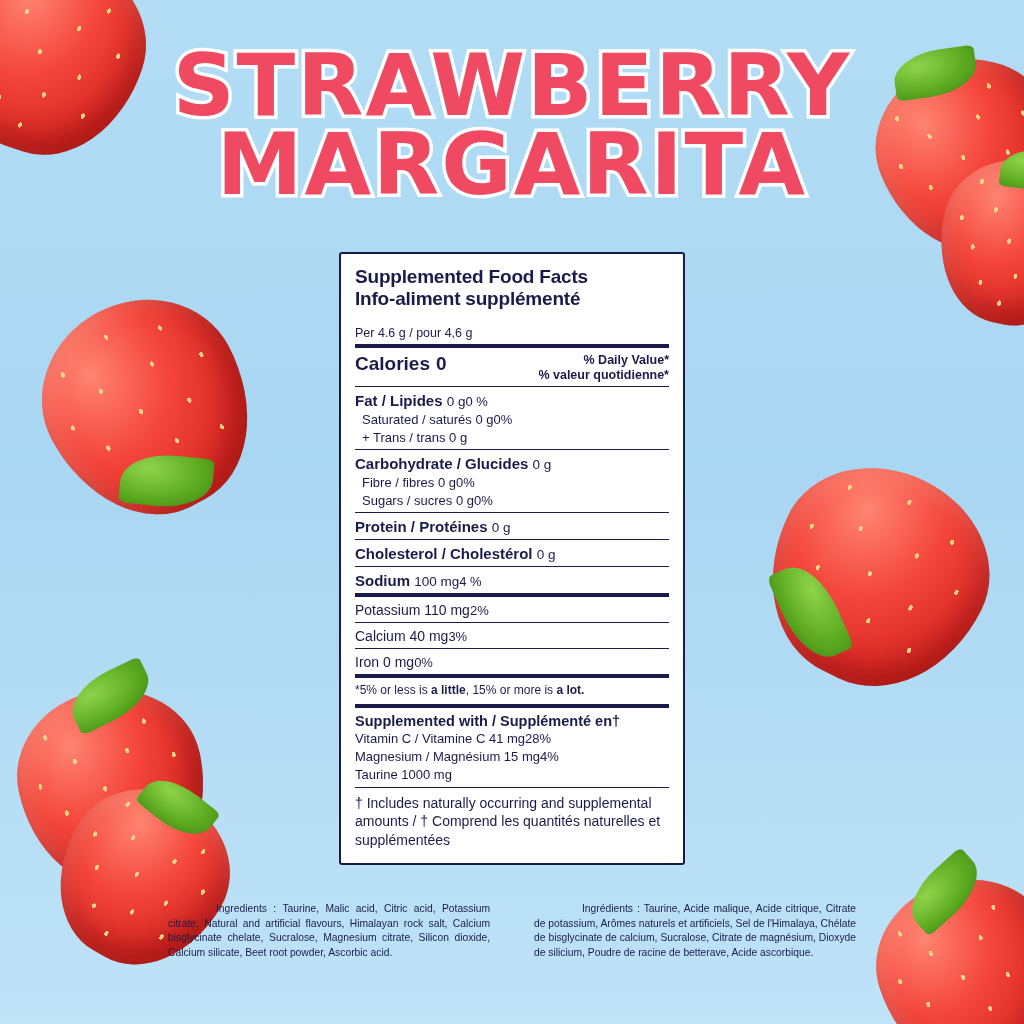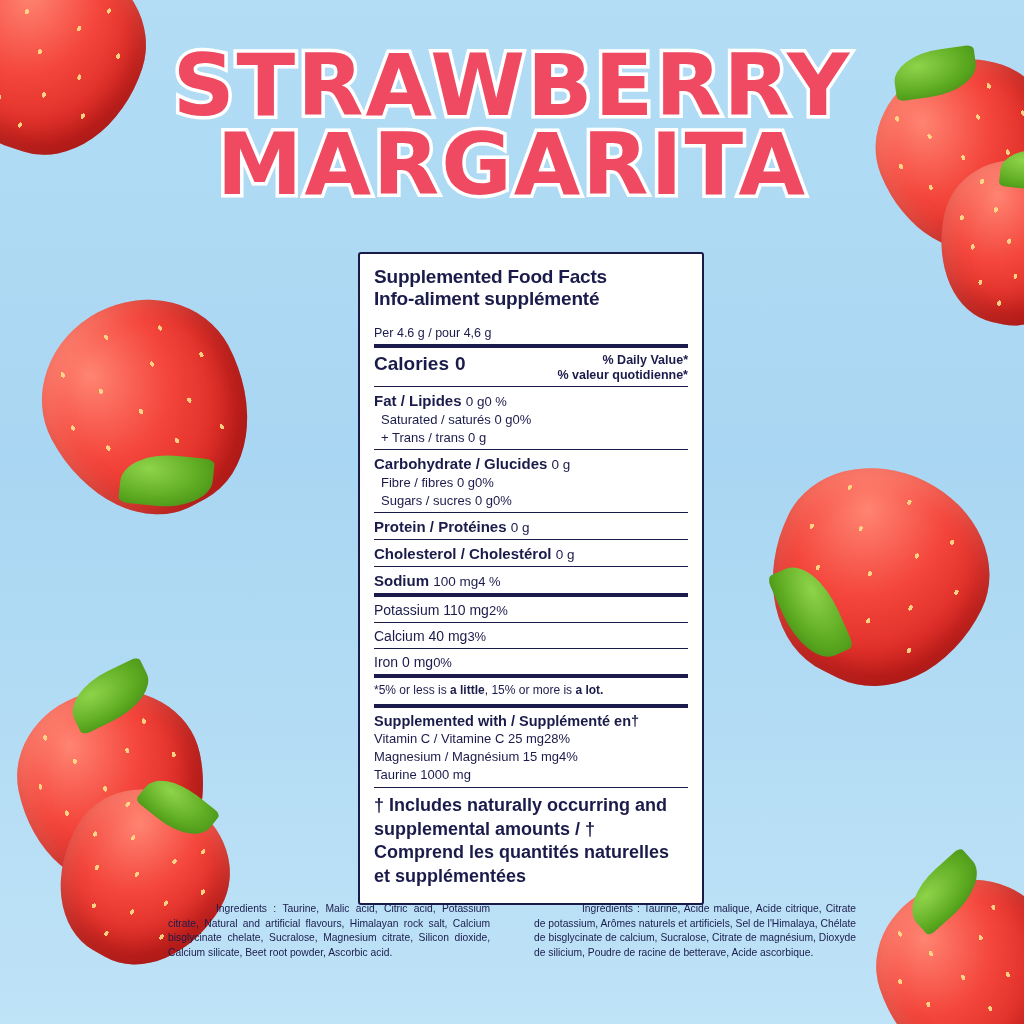--- a/index.html
+++ b/index.html
@@ -98,21 +98,21 @@
     -webkit-text-stroke: 7px #ffffff;
     paint-order: stroke fill;
     text-stroke: 7px #ffffff;
     margin: 0;
   }
   .title-line.l2 { font-size: 86px; }
 
   
   .panel {
     position: absolute;
-    left: 358px;
+    left: 339px;
     top: 252px;
     width: 346px;
     background: #ffffff;
     border: 2px solid #1b1b4b;
     border-radius: 3px;
     padding: 12px 14px 14px 14px;
     box-sizing: border-box;
     color: #1b1b4b;
     font-family: "Liberation Sans", sans-serif;
   }
@@ -176,24 +176,23 @@
     font-size: 12px;
     line-height: 1.3;
     padding: 2px 0;
   }
   .supp-title {
     font-size: 14.5px;
     font-weight: bold;
     padding: 2px 0 1px 0;
   }
   .foot {
-    font-size: 18px;
+    font-size: 14px;
     line-height: 1.32;
     padding-top: 3px;
-    font-weight: bold;
   }
 
   
   .ingredients {
     position: absolute;
     top: 902px;
     left: 0;
     width: 100%;
     display: flex;
     justify-content: center;
@@ -387,21 +386,21 @@
       <span>*5% or less is </span><b>a little</b><span>, 15% or more is </span><b>a lot.</b>
     </div>
 
     <div class="rule med"></div>
 
     <div class="supp-title">Supplemented with / Supplémenté en†</div>
 
     <div class="row">
       <div class="left" style="font-size:13px;">
         <span>Vitamin C  /  Vitamine C</span>
-        <span>25 mg</span>
+        <span>41 mg</span>
       </div>
       <div class="right">28%</div>
     </div>
     <div class="row">
       <div class="left" style="font-size:13px;">
         <span>Magnesium  /  Magnésium</span>
         <span>15 mg</span>
       </div>
       <div class="right">4%</div>
     </div>

